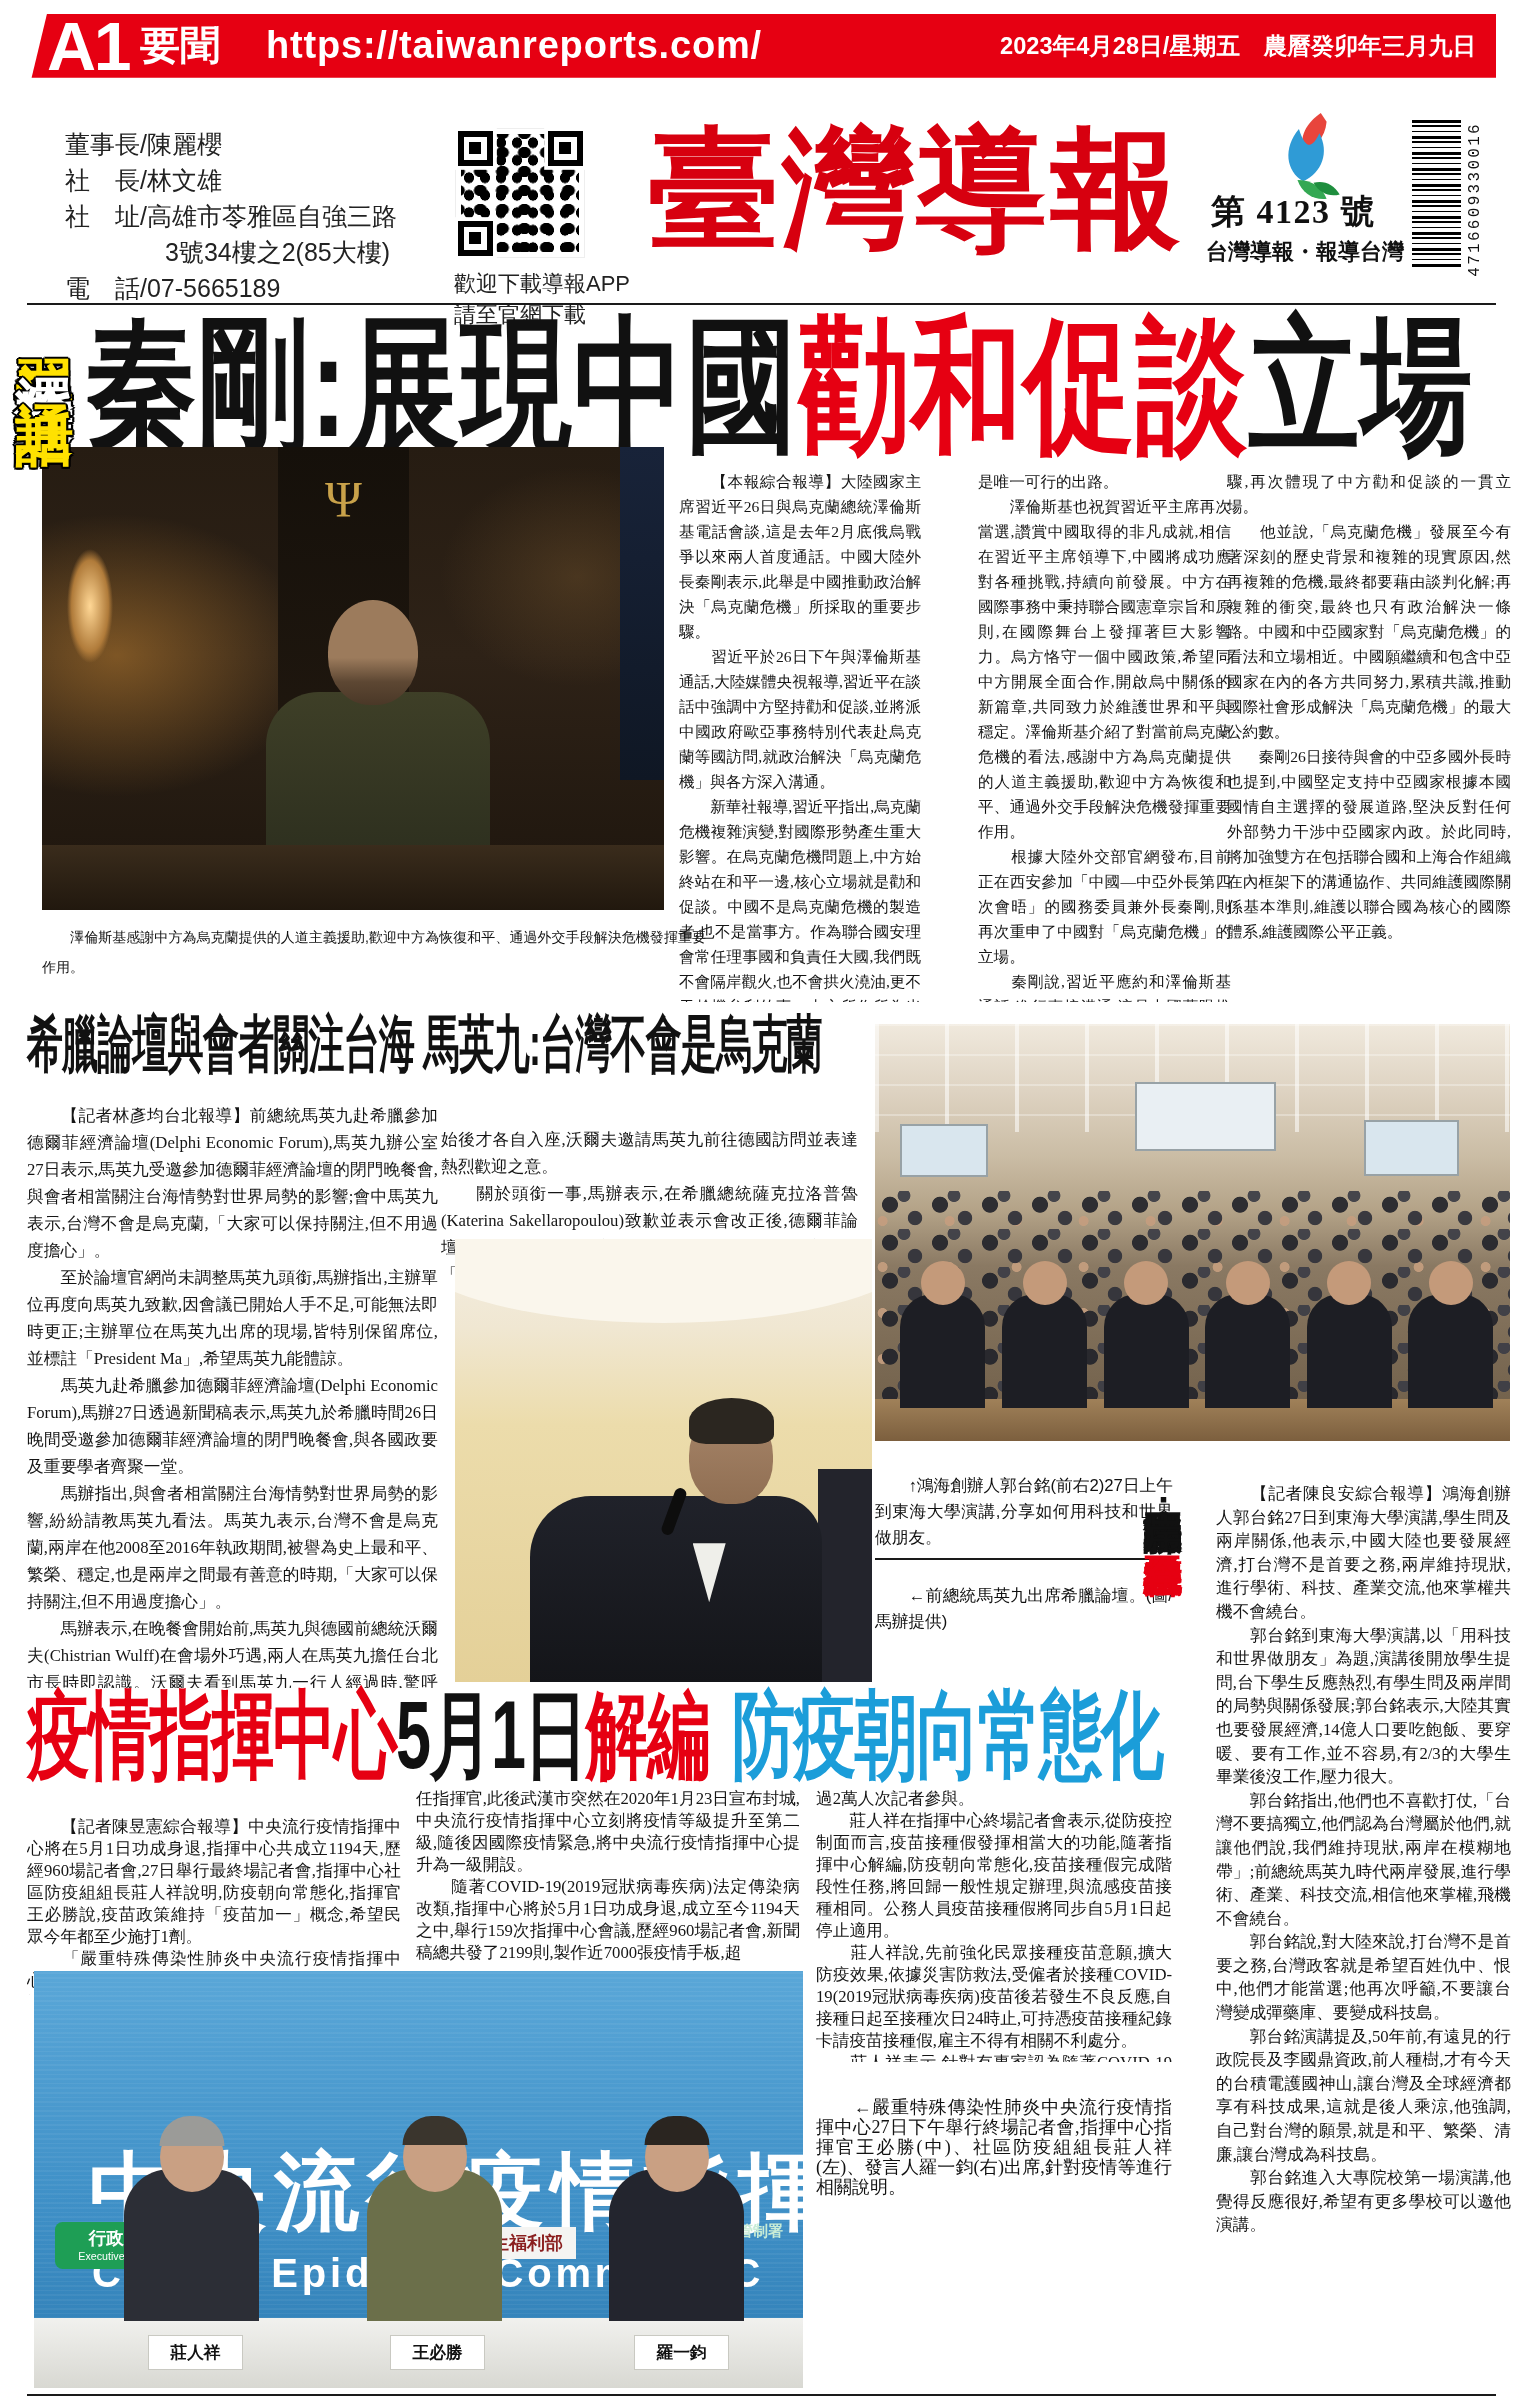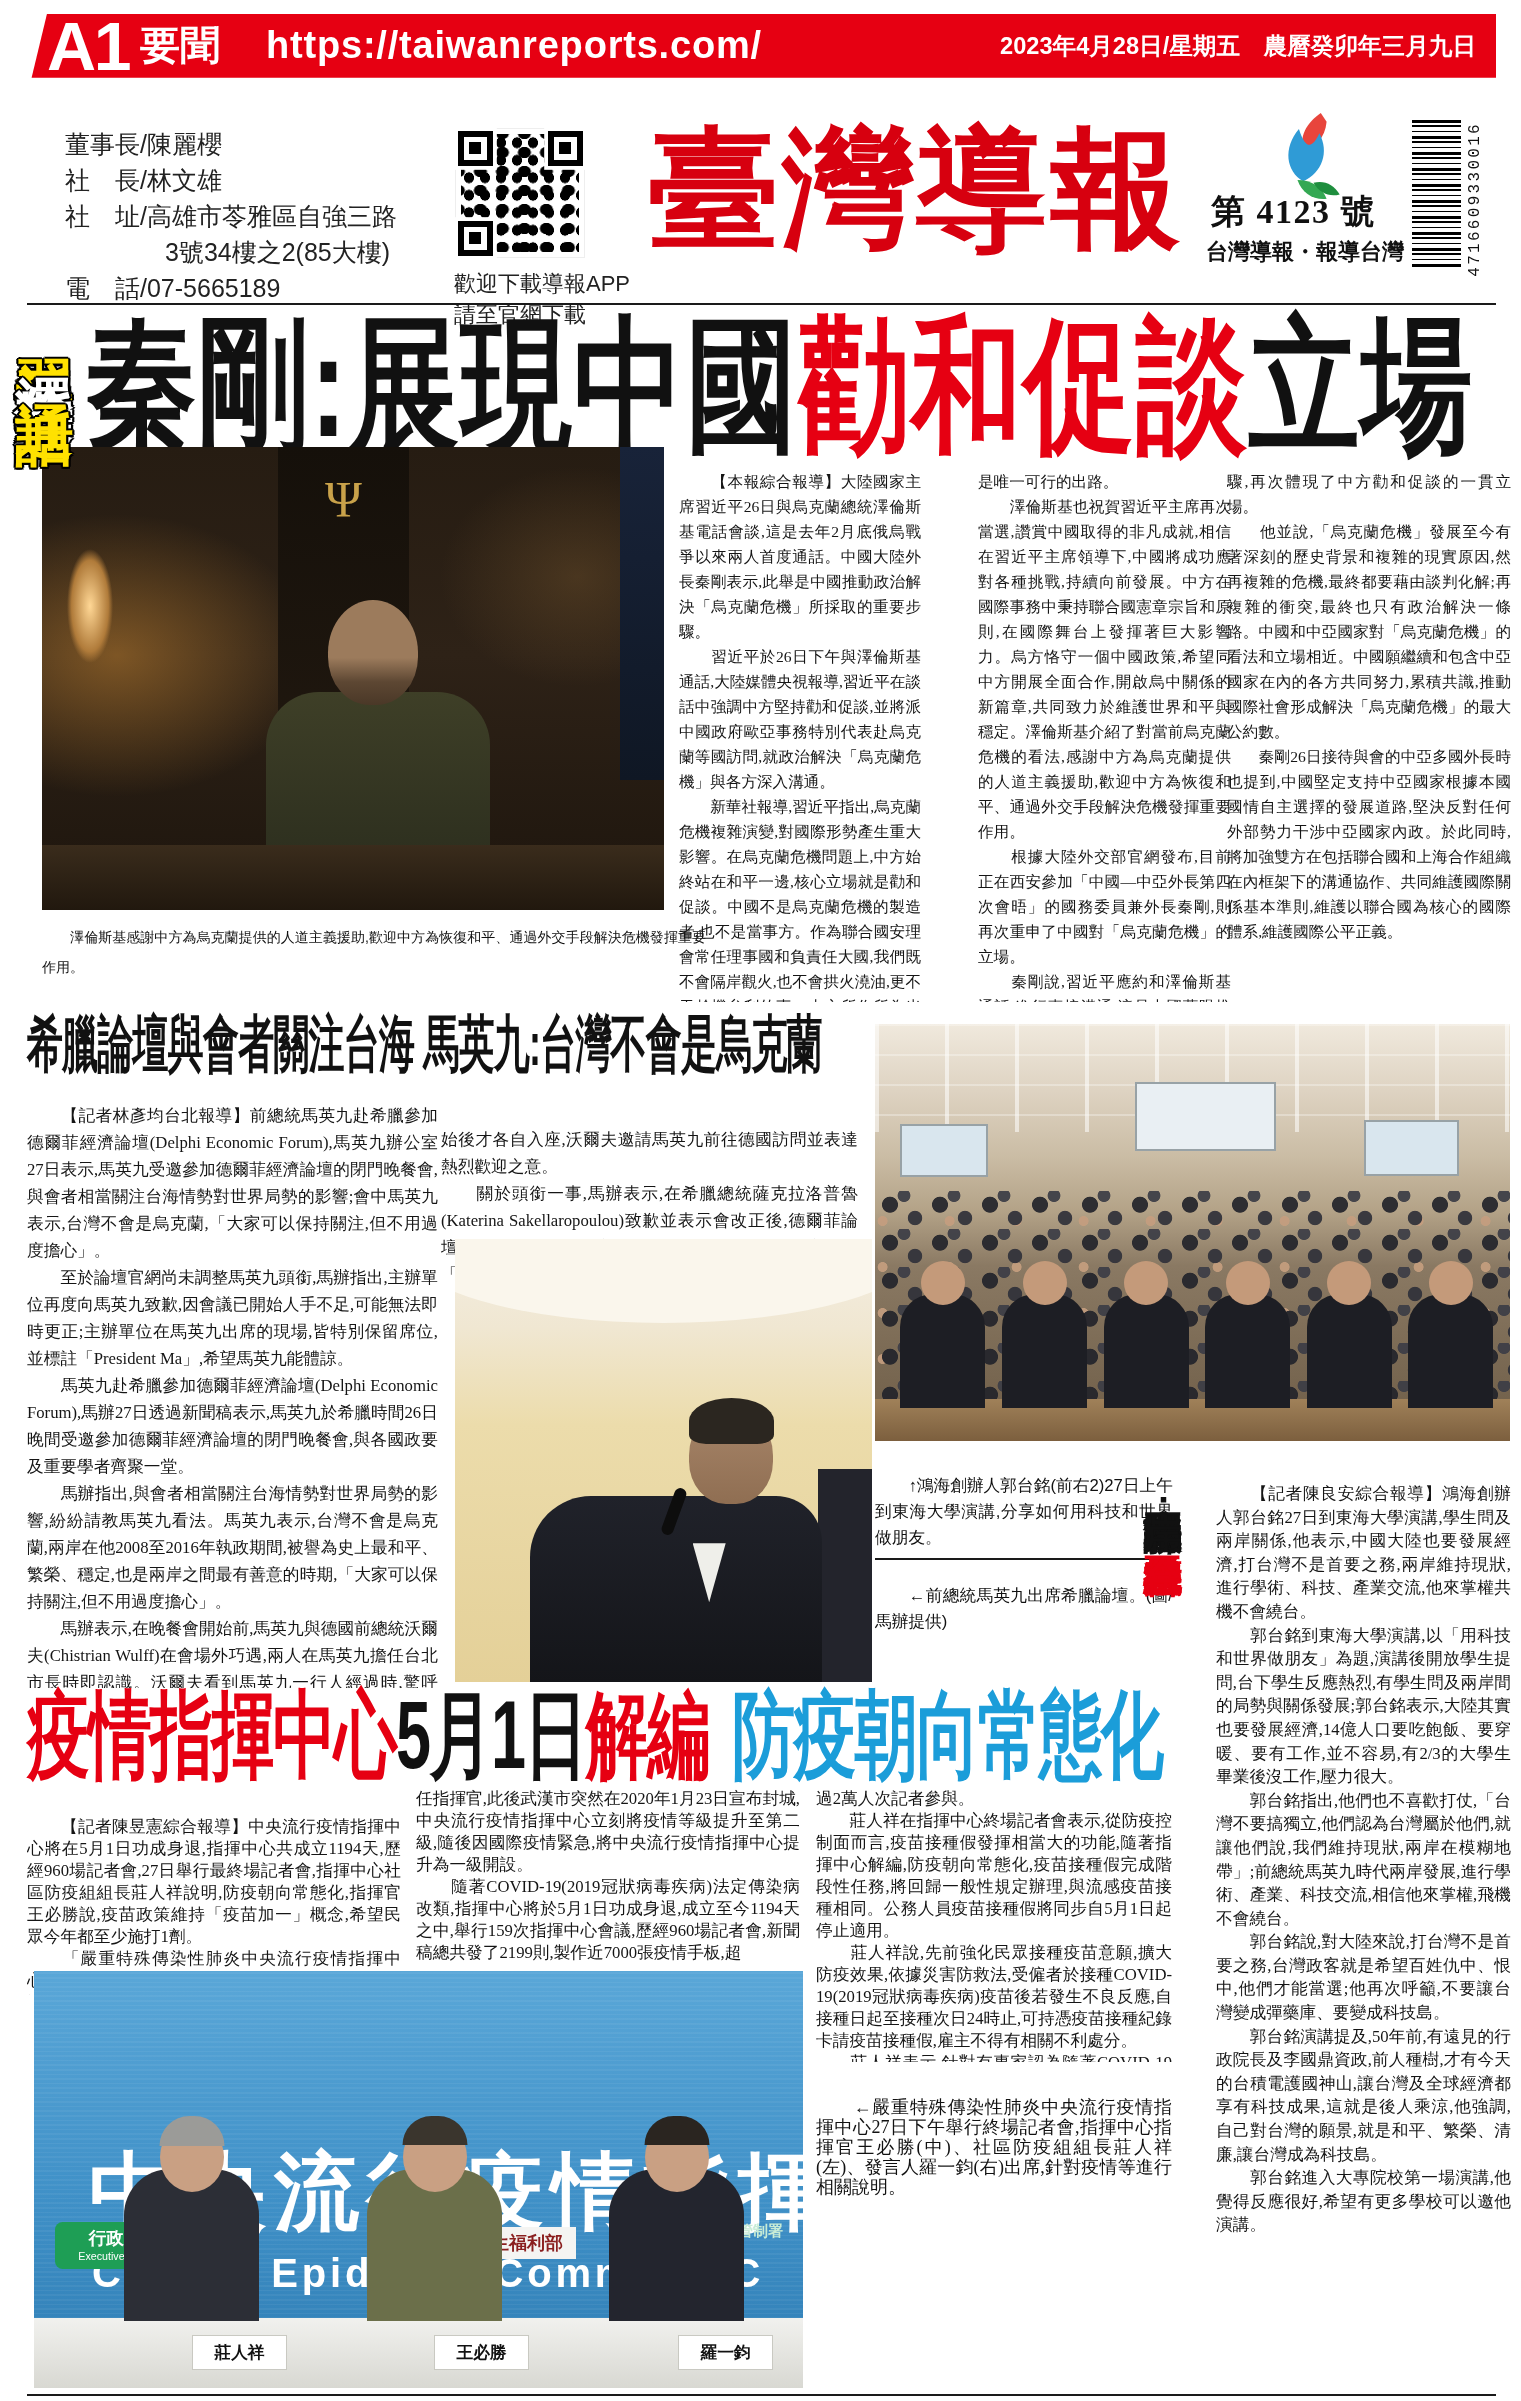--- a/index.html
+++ b/index.html
@@ -121,21 +121,21 @@
      font-family:"Liberation Serif",serif;text-align:justify;white-space:pre-line;}
   .p-cecc{left:34px;top:1971px;width:769px;height:417px;
      background:repeating-linear-gradient(0deg,rgba(255,255,255,.05) 0 1.5px,transparent 1.5px 4.6px),
      linear-gradient(180deg,#5aa7d8 0%,#3f90c7 55%,#2f7db4 100%);}
   .cecc-zh{position:absolute;left:55px;top:164px;font-size:85px;font-weight:900;color:#fff;letter-spacing:7.6px;
      font-family:"Liberation Sans",sans-serif;white-space:nowrap;}
   .cecc-en{position:absolute;left:58px;top:280px;font-size:40px;font-weight:800;color:#fff;letter-spacing:3.8px;
      font-family:"Liberation Sans",sans-serif;white-space:nowrap;}
   .cecc-desk{position:absolute;left:0;bottom:0;width:100%;height:70px;background:linear-gradient(180deg,#f1f1ee,#d8d8d2);}
   .plate{position:absolute;bottom:18px;width:93px;height:33px;background:#fff;border:1.5px solid #c9c9c2;
-     font-family:"Liberation Sans",sans-serif;font-size:16.7px;font-weight:700;line-height:33px;text-align:center;color:#111;z-index:6;margin-left:44px;}
+     font-family:"Liberation Sans",sans-serif;font-size:16.7px;font-weight:700;line-height:33px;text-align:center;color:#111;z-index:6;}
   .pl1{left:114px;} .pl2{left:356px;} .pl3{left:600px;}
   .cp{position:absolute;bottom:67px;width:135px;height:152px;border-radius:46px 46px 0 0;z-index:5;}
   .cp::before{content:"";position:absolute;left:50%;top:-47px;transform:translateX(-50%);width:64px;height:70px;border-radius:50%;background:#c9a083;}
   .cpl{left:90px;background:#2c2e36;} .cpl::after{content:"";position:absolute;left:50%;top:-53px;transform:translateX(-50%);
      width:65px;height:30px;border-radius:33px 33px 0 0;background:#9b9b98;}
   .cpm{left:333px;background:#6b6f4a;} .cpm::after{content:"";position:absolute;left:50%;top:-53px;transform:translateX(-50%);
      width:65px;height:29px;border-radius:33px 33px 0 0;background:#3a352d;}
   .cpr{left:575px;background:#23252e;} .cpr::after{content:"";position:absolute;left:50%;top:-53px;transform:translateX(-50%);
      width:65px;height:29px;border-radius:33px 33px 0 0;background:#2a2520;}
   .gov-badge{position:absolute;left:21px;top:251px;width:120px;height:47px;background:#1e9e55;border-radius:7.6px;color:#fff;

